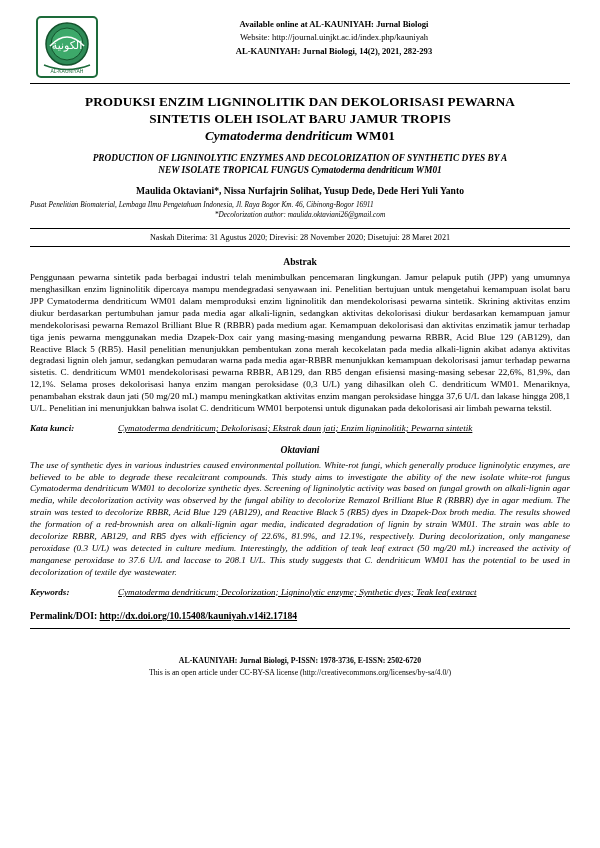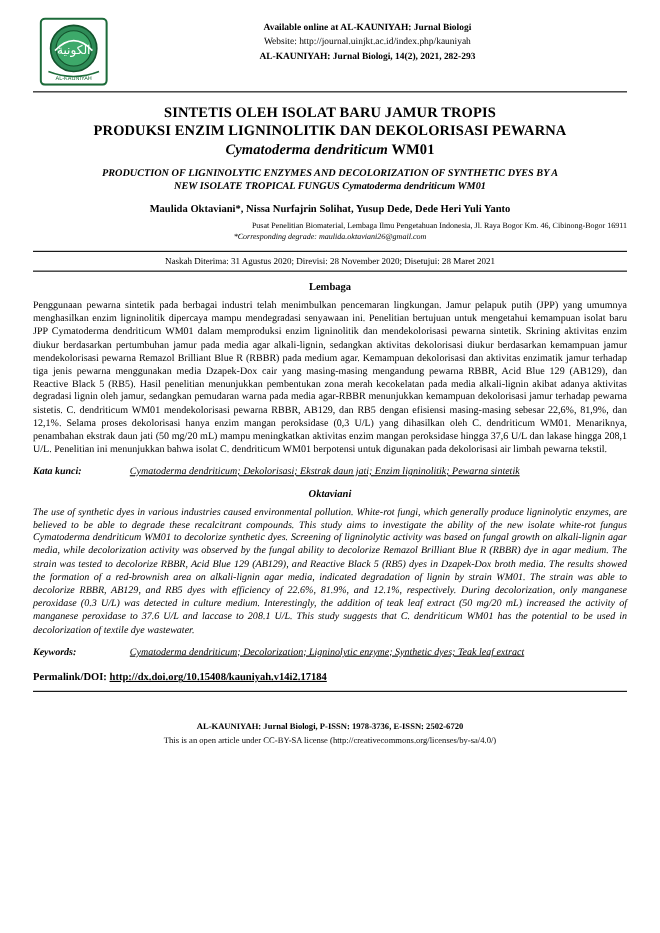--- a/index.html
+++ b/index.html
@@ -69,22 +69,23 @@
     margin-top: 7px;
   }
   .authors {
     text-align: center;
     font-size: 9.6px;
     font-weight: bold;
     margin-top: 9px;
     line-height: 1.35;
   }
   .affil {
-    text-align: right;
+    text-align: left;
     font-size: 7.3px;
+    font-style: italic;
     margin-top: 2px;
     line-height: 1.4;
   }
   .corresp {
     text-align: center;
     font-size: 7.3px;
     font-style: italic;
     line-height: 1.4;
   }
   .dates-box {
@@ -172,37 +173,37 @@
     </div>
     <div class="masthead-text">
       <div class="ln1">Available online at AL-KAUNIYAH: Jurnal Biologi</div>
       <div class="ln2">Website: http://journal.uinjkt.ac.id/index.php/kauniyah</div>
       <div class="ln3">AL-KAUNIYAH: Jurnal Biologi, 14(2), 2021, 282-293</div>
     </div>
   </div>
 
   <div class="title-block">
     <div class="title-id">
+      <div>PRODUKSI ENZIM LIGNINOLITIK DAN DEKOLORISASI PEWARNA</div>
       <div>SINTETIS OLEH ISOLAT BARU JAMUR TROPIS</div>
-      <div>PRODUKSI ENZIM LIGNINOLITIK DAN DEKOLORISASI PEWARNA</div>
       <div><span class="ital">Cymatoderma dendriticum</span><span> WM01</span></div>
     </div>
     <div class="title-en">
       <div>PRODUCTION OF LIGNINOLYTIC ENZYMES AND DECOLORIZATION OF SYNTHETIC DYES BY A</div>
       <div>NEW ISOLATE TROPICAL FUNGUS Cymatoderma dendriticum WM01</div>
     </div>
   </div>
 
   <div class="authors">Maulida Oktaviani*, Nissa Nurfajrin Solihat, Yusup Dede, Dede Heri Yuli Yanto</div>
   <div class="affil">Pusat Penelitian Biomaterial, Lembaga Ilmu Pengetahuan Indonesia, Jl. Raya Bogor Km. 46, Cibinong-Bogor 16911</div>
-  <div class="corresp">*Corresponding degrade: maulida.oktaviani26@gmail.com</div>
+  <div class="corresp">*Decolorization author: maulida.oktaviani26@gmail.com</div>
 
   <div class="dates-box">Naskah Diterima: 31 Agustus 2020; Direvisi: 28 November 2020; Disetujui: 28 Maret 2021</div>
 
-  <div class="sec-head">Lembaga</div>
+  <div class="sec-head">Abstrak</div>
   <p class="body">Penggunaan pewarna sintetik pada berbagai industri telah menimbulkan pencemaran lingkungan. Jamur pelapuk putih (JPP) yang umumnya menghasilkan enzim ligninolitik dipercaya mampu mendegradasi senyawaan ini. Penelitian bertujuan untuk mengetahui kemampuan isolat baru JPP Cymatoderma dendriticum WM01 dalam memproduksi enzim ligninolitik dan mendekolorisasi pewarna sintetik. Skrining aktivitas enzim diukur berdasarkan pertumbuhan jamur pada media agar alkali-lignin, sedangkan aktivitas dekolorisasi diukur berdasarkan kemampuan jamur mendekolorisasi pewarna Remazol Brilliant Blue R (RBBR) pada medium agar. Kemampuan dekolorisasi dan aktivitas enzimatik jamur terhadap tiga jenis pewarna menggunakan media Dzapek-Dox cair yang masing-masing mengandung pewarna RBBR, Acid Blue 129 (AB129), dan Reactive Black 5 (RB5). Hasil penelitian menunjukkan pembentukan zona merah kecokelatan pada media alkali-lignin akibat adanya aktivitas degradasi lignin oleh jamur, sedangkan pemudaran warna pada media agar-RBBR menunjukkan kemampuan dekolorisasi jamur terhadap pewarna sistetis. C. dendriticum WM01 mendekolorisasi pewarna RBBR, AB129, dan RB5 dengan efisiensi masing-masing sebesar 22,6%, 81,9%, dan 12,1%. Selama proses dekolorisasi hanya enzim mangan peroksidase (0,3 U/L) yang dihasilkan oleh C. dendriticum WM01. Menariknya, penambahan ekstrak daun jati (50 mg/20 mL) mampu meningkatkan aktivitas enzim mangan peroksidase hingga 37,6 U/L dan lakase hingga 208,1 U/L. Penelitian ini menunjukkan bahwa isolat C. dendriticum WM01 berpotensi untuk digunakan pada dekolorisasi air limbah pewarna tekstil.</p>
 
   <div class="kw">
     <div class="kw-label id">Kata kunci:</div>
     <div class="kw-text">Cymatoderma dendriticum; Dekolorisasi; Ekstrak daun jati; Enzim ligninolitik; Pewarna sintetik</div>
   </div>
 
   <div class="sec-head ital">Oktaviani</div>
   <p class="body ital">The use of synthetic dyes in various industries caused environmental pollution. White-rot fungi, which generally produce ligninolytic enzymes, are believed to be able to degrade these recalcitrant compounds. This study aims to investigate the ability of the new isolate white-rot fungus Cymatoderma dendriticum WM01 to decolorize synthetic dyes. Screening of ligninolytic activity was based on fungal growth on alkali-lignin agar media, while decolorization activity was observed by the fungal ability to decolorize Remazol Brilliant Blue R (RBBR) dye in agar medium. The strain was tested to decolorize RBBR, Acid Blue 129 (AB129), and Reactive Black 5 (RB5) dyes in Dzapek-Dox broth media. The results showed the formation of a red-brownish area on alkali-lignin agar media, indicated degradation of lignin by strain WM01. The strain was able to decolorize RBBR, AB129, and RB5 dyes with efficiency of 22.6%, 81.9%, and 12.1%, respectively. During decolorization, only manganese peroxidase (0.3 U/L) was detected in culture medium. Interestingly, the addition of teak leaf extract (50 mg/20 mL) increased the activity of manganese peroxidase to 37.6 U/L and laccase to 208.1 U/L. This study suggests that C. dendriticum WM01 has the potential to be used in decolorization of textile dye wastewater.</p>
 

